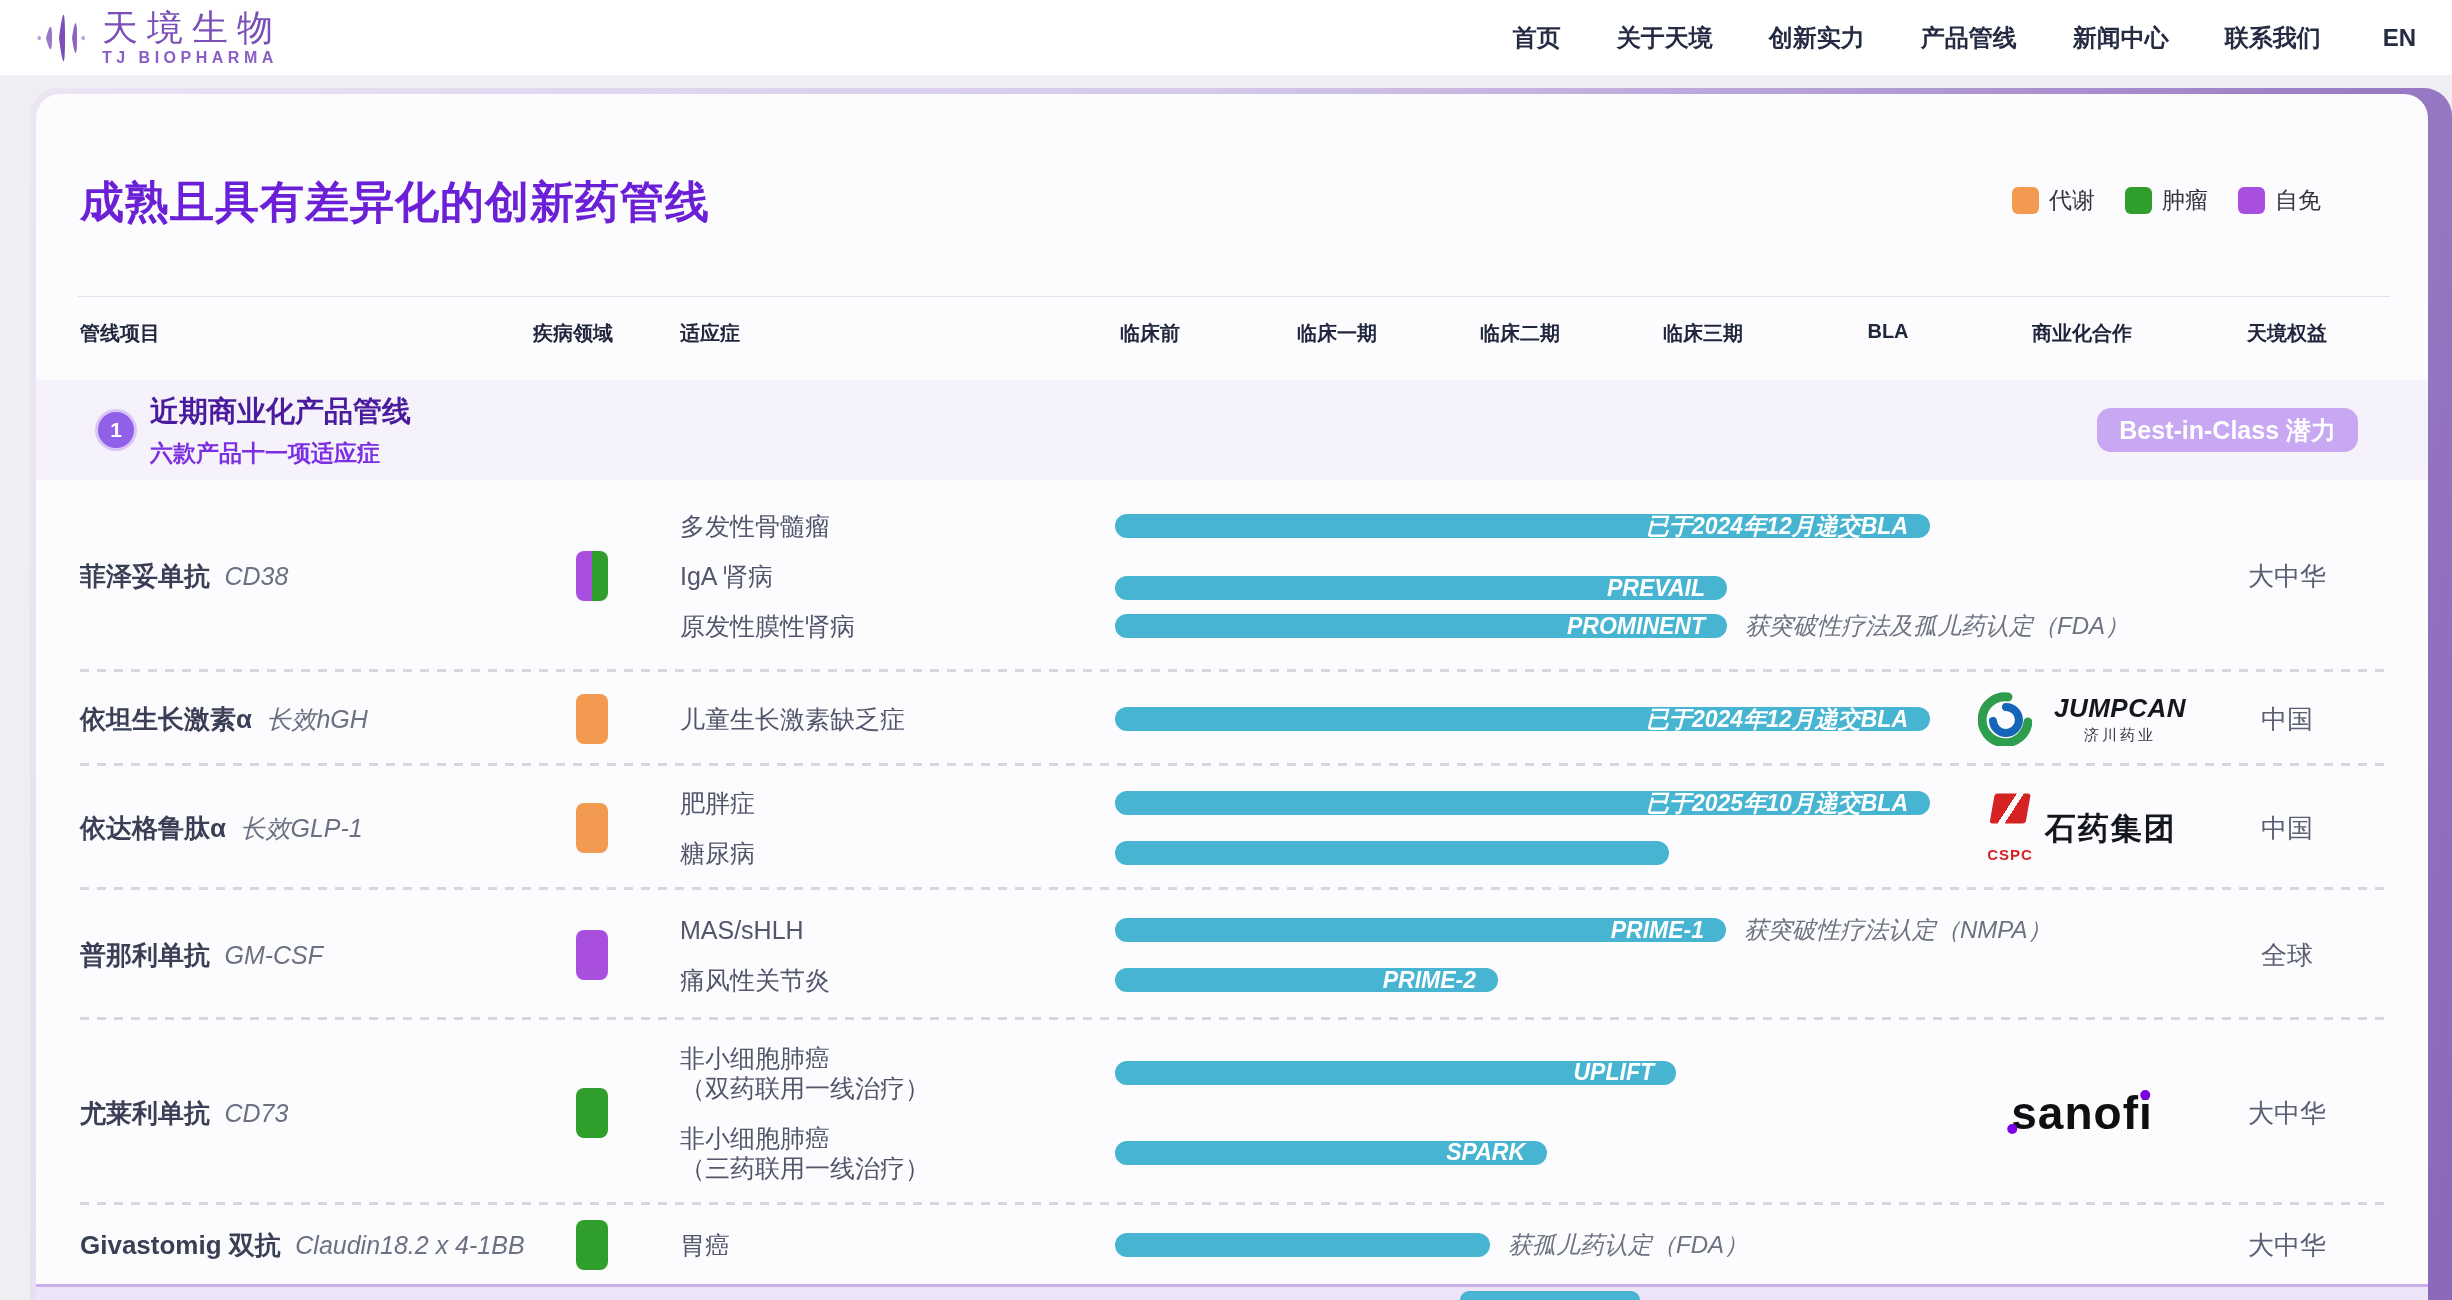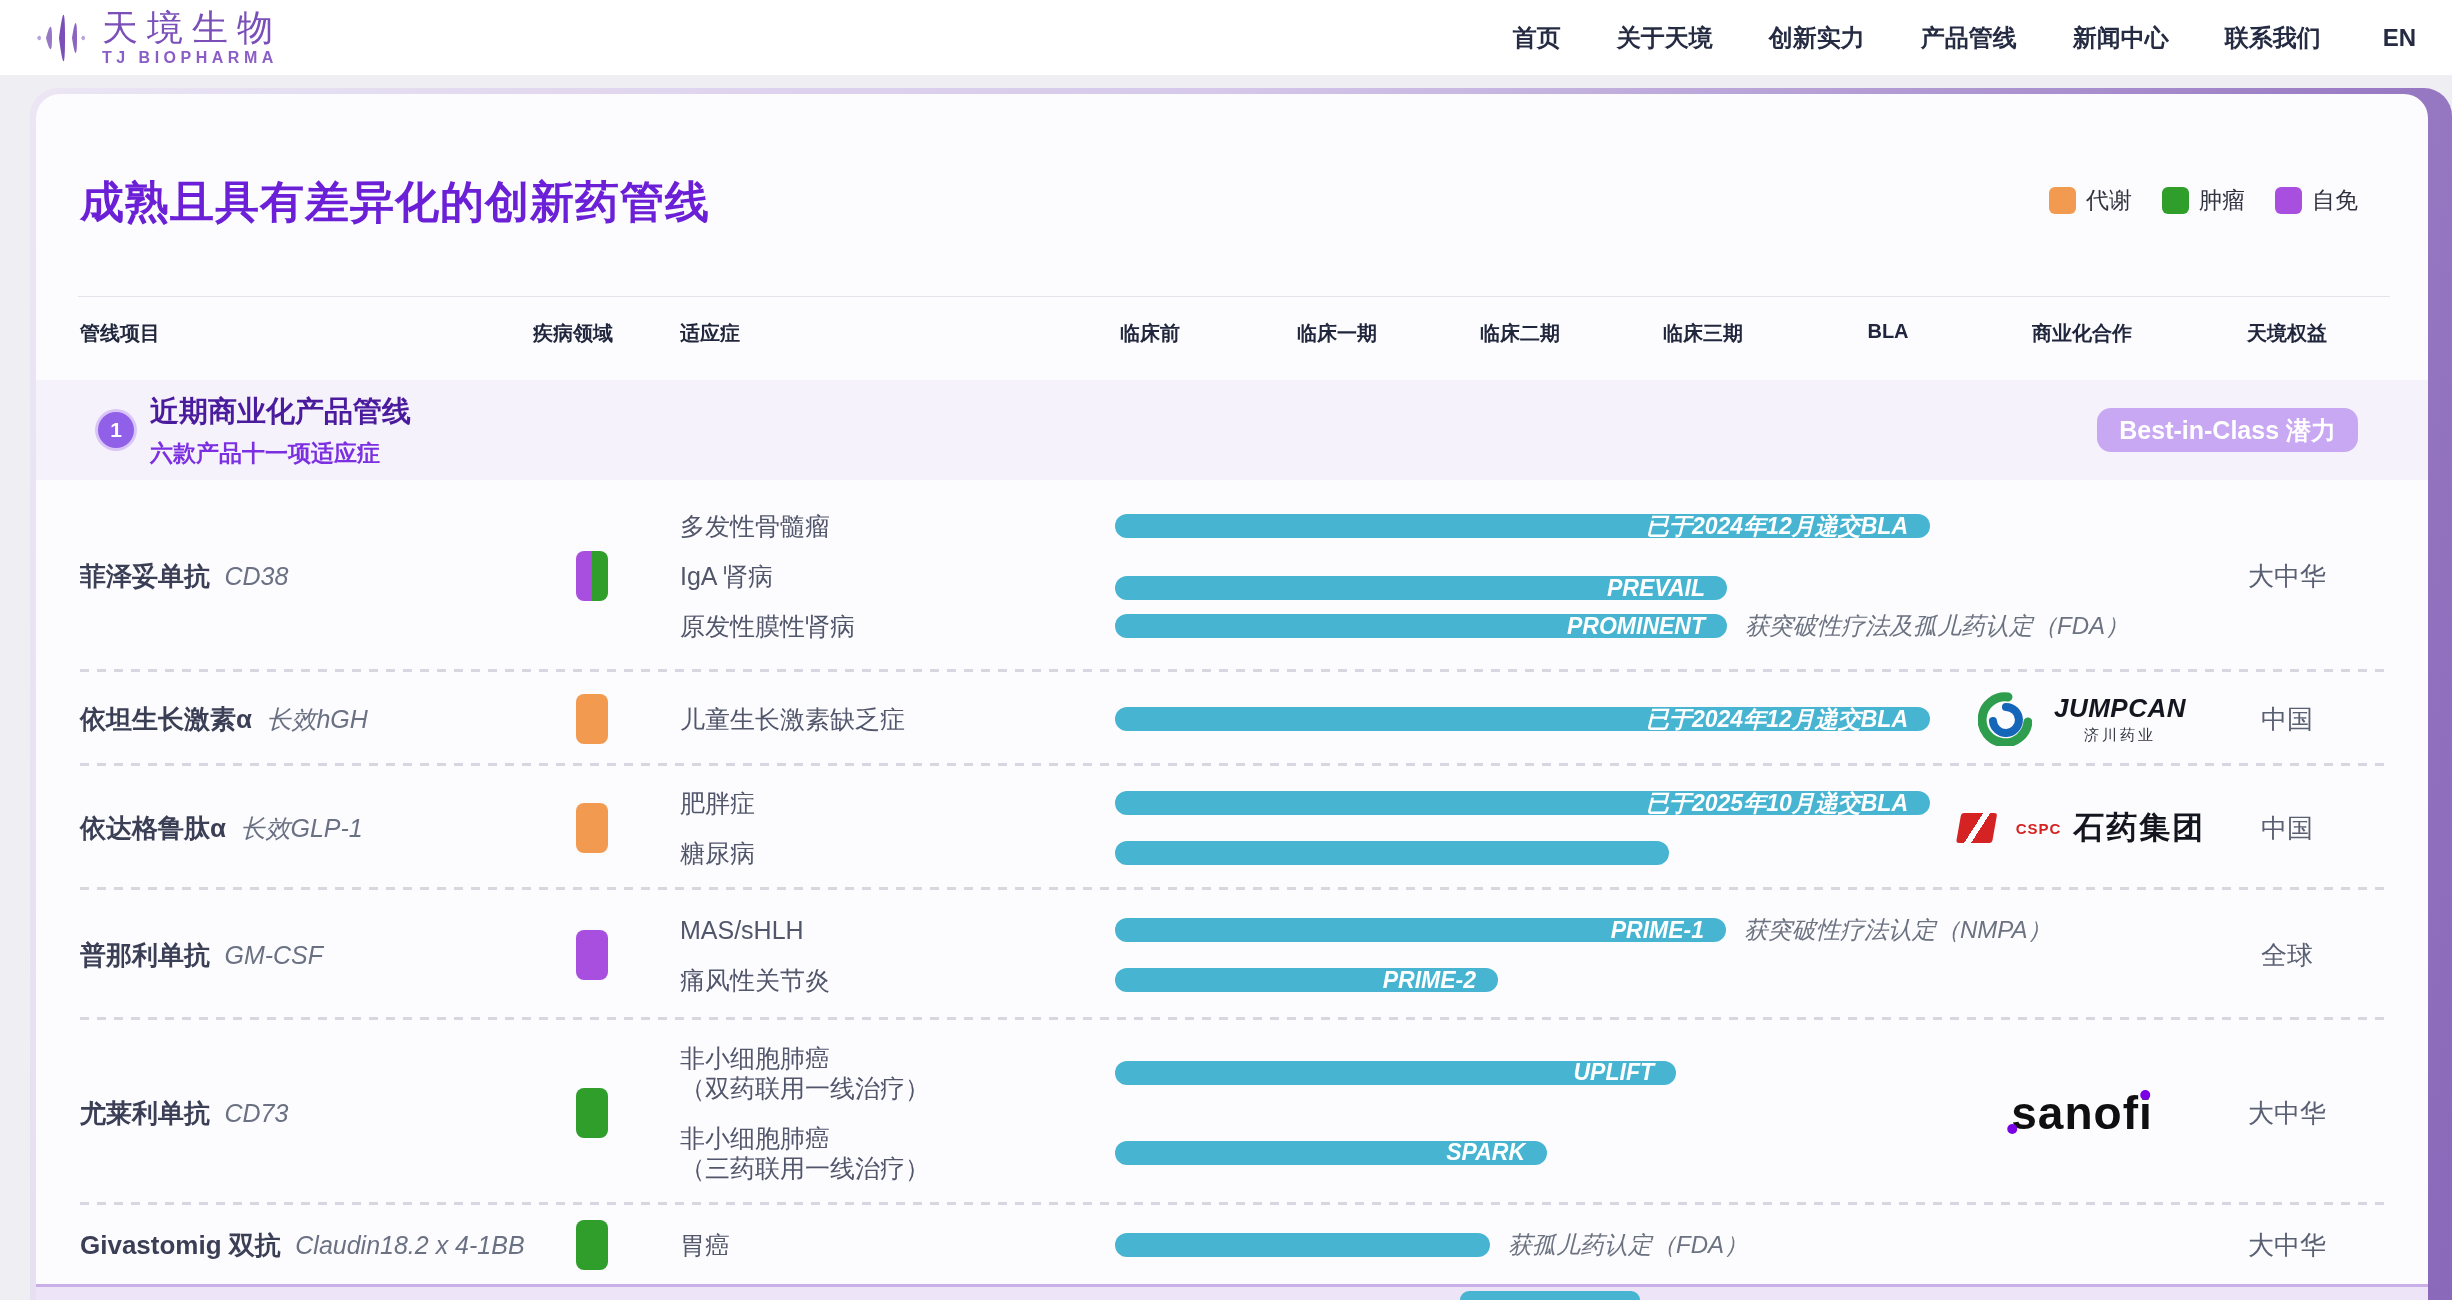--- a/index.html
+++ b/index.html
@@ -16,21 +16,21 @@
   .nav { display:flex; align-items:center; gap:56px; }
   .nav-item { font-size:24px; font-weight:600; color:#252B42; cursor:pointer; white-space:nowrap; }
   .nav-lang { font-size:24px; font-weight:700; color:#252B42; cursor:pointer; margin-left:6px; }
 
   
   .card-outer { position:absolute; left:30px; top:88px; width:2422px; height:1212px;
     background:linear-gradient(100deg,#EBE5F4 0%,#D5C8EA 45%,#8A68BA 100%);
     border-radius:28px 28px 0 0; padding:6px 24px 0 6px; }
   .card { position:relative; width:100%; height:100%; background:#FCFBFE; border-radius:24px 24px 0 0; overflow:hidden; }
 
-  .card-head { position:relative; height:202px; padding:0 70px 0 44px; display:flex; align-items:center; justify-content:space-between; }
+  .card-head { position:relative; height:202px; padding:0 107px 0 44px; display:flex; align-items:center; justify-content:space-between; }
   .page-title { font-size:44px; font-weight:700; color:#6B1FD6; letter-spacing:1px; margin-top:14px; }
   .legend { display:flex; align-items:center; gap:30px; margin-top:10px; }
   .legend-item { display:flex; align-items:center; gap:10px; }
   .legend-sq { width:27px; height:27px; border-radius:6px; }
   .legend-label { font-size:23px; color:#30333F; }
 
   
   .table-head { position:relative; height:84px; }
   .table-head::before { content:""; position:absolute; left:42px; right:38px; top:0; height:1px; background:#E5E2EB; }
   .th { position:absolute; top:24px; font-size:20px; font-weight:700; color:#20263C; white-space:nowrap; }
@@ -67,21 +67,21 @@
   .bar span { margin-right:22px; color:#FFFFFF; font-size:23px; font-weight:700; font-style:italic; white-space:nowrap; }
   .note { font-size:24px; font-style:italic; color:#6B7280; white-space:nowrap; }
   .rights { position:absolute; left:2251px; top:50%; transform:translate(-50%,-50%); font-size:26px; color:#5A6073; white-space:nowrap; }
   .partner { position:absolute; left:2046px; top:50%; transform:translate(-50%,-50%); display:flex; align-items:center; }
 
   
   .jc { gap:22px; }
   .jc-name { font-size:26px; font-weight:800; font-style:italic; color:#14161f; letter-spacing:0.5px; }
   .jc-cn { font-size:15px; color:#30333F; letter-spacing:3px; margin-top:2px; text-align:center; }
   .cspc { gap:12px; }
-  .cspc-left { display:flex; flex-direction:row; align-items:center;gap:21px; }
+  .cspc-left { display:flex; flex-direction:column; align-items:center;gap:21px; }
   .cspc-mark { width:36px; height:30px; transform:skewX(-10deg); border-radius:3px;
     background:linear-gradient(115deg,#D42322 44%,#FFFFFF 44% 58%,#D42322 58%); }
   .cspc-abbr { font-size:15px; font-weight:800; color:#D42322; letter-spacing:1px; margin-top:1px; }
   .cspc-name { font-size:31px; font-weight:800; color:#14161f; letter-spacing:2px; }
   .sanofi { position:relative; font-size:46px; font-weight:700; color:#0f0f12; letter-spacing:1px; }
   .sanofi .sdot { position:absolute; left:-4px; bottom:6px; width:10px; height:10px; border-radius:50%; background:#7A00E6; }
   .sanofi .idot { position:absolute; right:2px; top:4px; width:10px; height:10px; border-radius:50%; background:#7A00E6; }
 
   
   .band2 { position:absolute; left:0; right:0; bottom:0; height:16px; background:#EDE4F7; border-top:3px solid #C9AEE8; }

